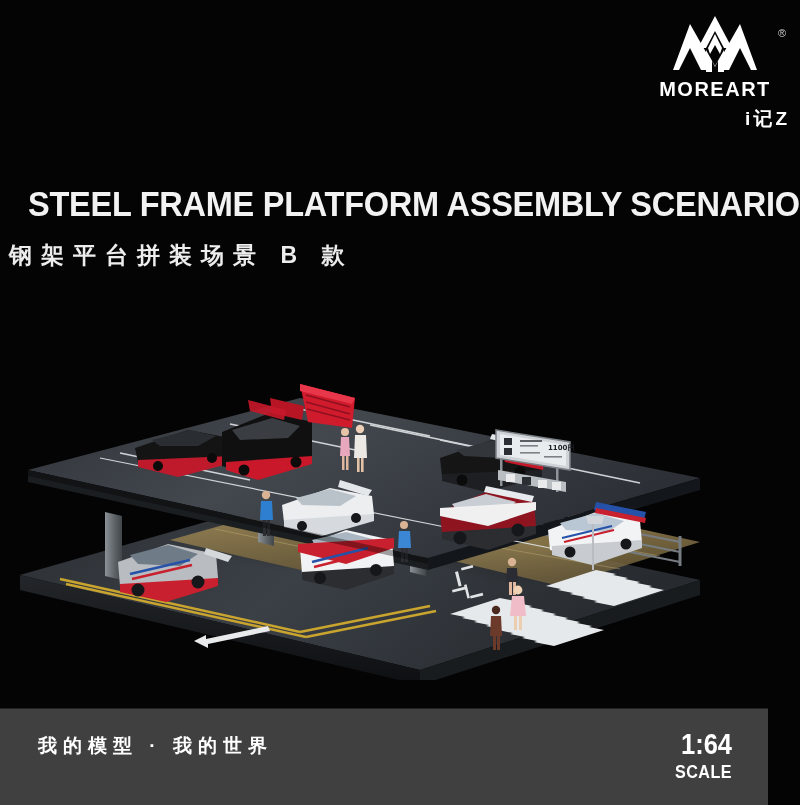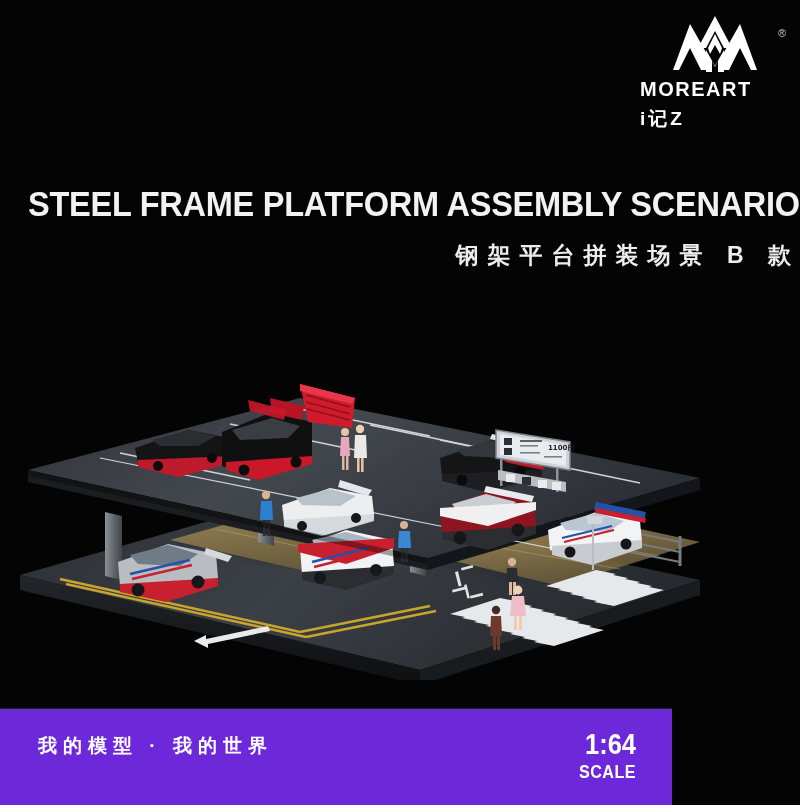--- a/index.html
+++ b/index.html
@@ -7,40 +7,40 @@
     width:800px;height:805px;overflow:hidden;position:relative;
     font-family:"Liberation Sans","DejaVu Sans",sans-serif;
     background:#030303;
   }
   .page{position:absolute;inset:0;background:#040404;}
 
   
   .brand{position:absolute;left:640;top:14px;width:150px;height:118px;}
   .brand-mark{position:absolute;left:20px;top:0;width:110px;height:62px;}
   .brand-reg{position:absolute;right:4px;top:14px;color:#cfcfcf;font-size:11px;line-height:1;}
-  .brand-word{position:absolute;left:0;top:64px;width:150px;text-align:left;
+  .brand-word{position:absolute;left:0;top:64px;width:150px;text-align:center;
     color:#fff;font-size:20px;font-weight:bold;letter-spacing:1.5px;}
-  .brand-cn{position:absolute;left:0;top:92px;width:150px;text-align:left;
+  .brand-cn{position:absolute;left:0;top:92px;width:150px;text-align:right;
     color:#fff;font-size:19px;font-weight:bold;letter-spacing:3px;}
 
   
   .title-en{position:absolute;left:0;top:184px;width:800px;text-align:center;
     color:#f2f2f2;font-size:35px;font-weight:bold;letter-spacing:-0.3px;
     transform:scaleX(0.93);transform-origin:center;white-space:nowrap;}
-  .title-cn{position:absolute;left:0;top:240px;width:800px;text-align:right;
+  .title-cn{position:absolute;left:0;top:240px;width:800px;text-align:left;
     color:#ededed;font-size:23px;font-weight:bold;letter-spacing:9px;
     text-indent:9px;white-space:nowrap;}
 
   
   .stage{position:absolute;left:0;top:280px;width:700px;height:400px;}
   .stage svg{display:block;width:800px;height:400px;}
 
   
-  .footer{position:absolute;left:0;top:708px;width:672px;height:97px;
-    background:#6d28d9;border-top:1px solid #232323;}
+  .footer{position:absolute;left:0;top:708px;width:768px;height:97px;
+    background:#404040;border-top:1px solid #232323;}
   .footer-cn{position:absolute;left:38px;top:24px;color:#fff;
     font-size:19px;font-weight:bold;letter-spacing:6px;white-space:nowrap;}
   .footer-en{position:absolute;left:38px;top:52px;color:#e6e6e6;
     font-size:17px;letter-spacing:3.5px;white-space:nowrap;}
   .scale-num{position:absolute;right:36px;top:18px;color:#fff;
     font-size:30px;font-weight:bold;letter-spacing:0px;
     transform:scaleX(0.85);transform-origin:right center;}
   .scale-word{position:absolute;right:36px;top:52px;color:#fff;
     font-size:19px;font-weight:bold;letter-spacing:0.5px;
     transform:scaleX(0.85);transform-origin:right center;}

